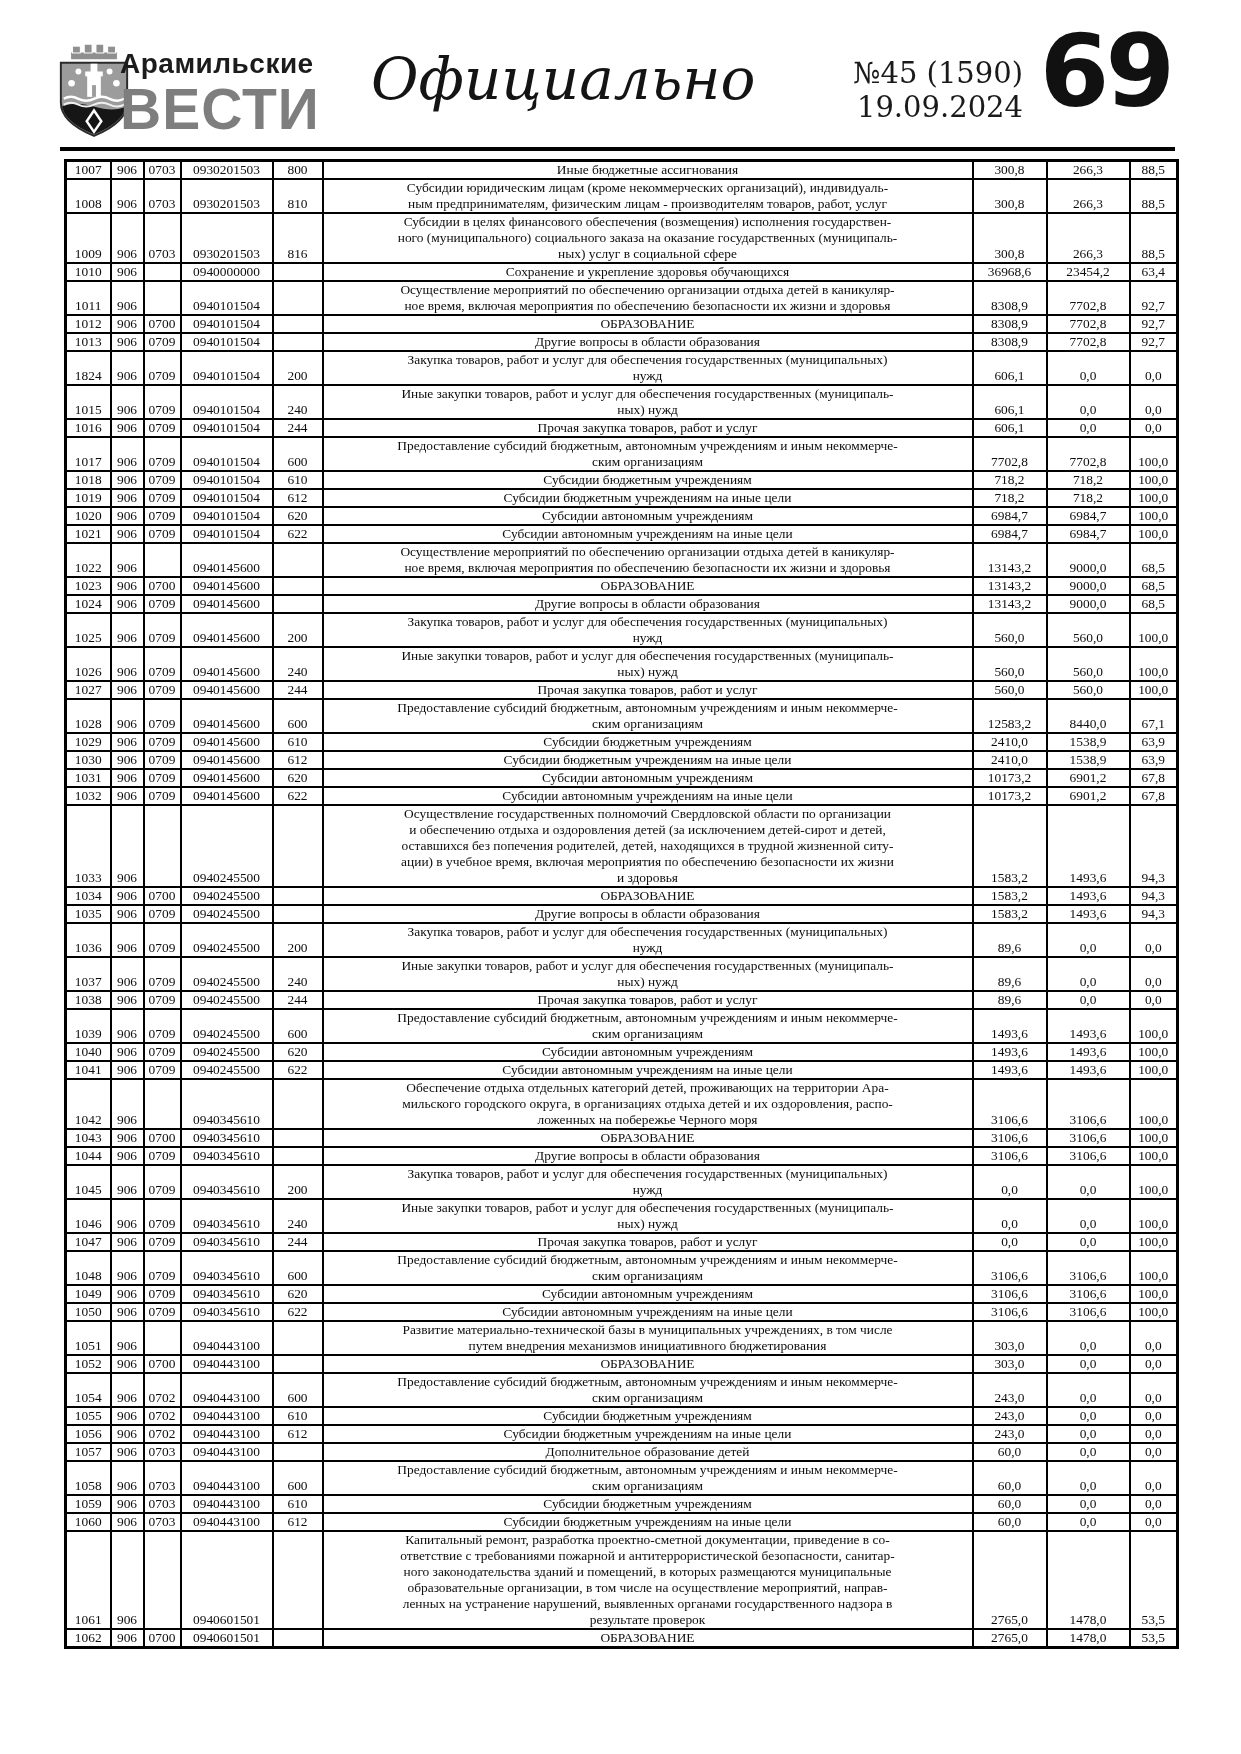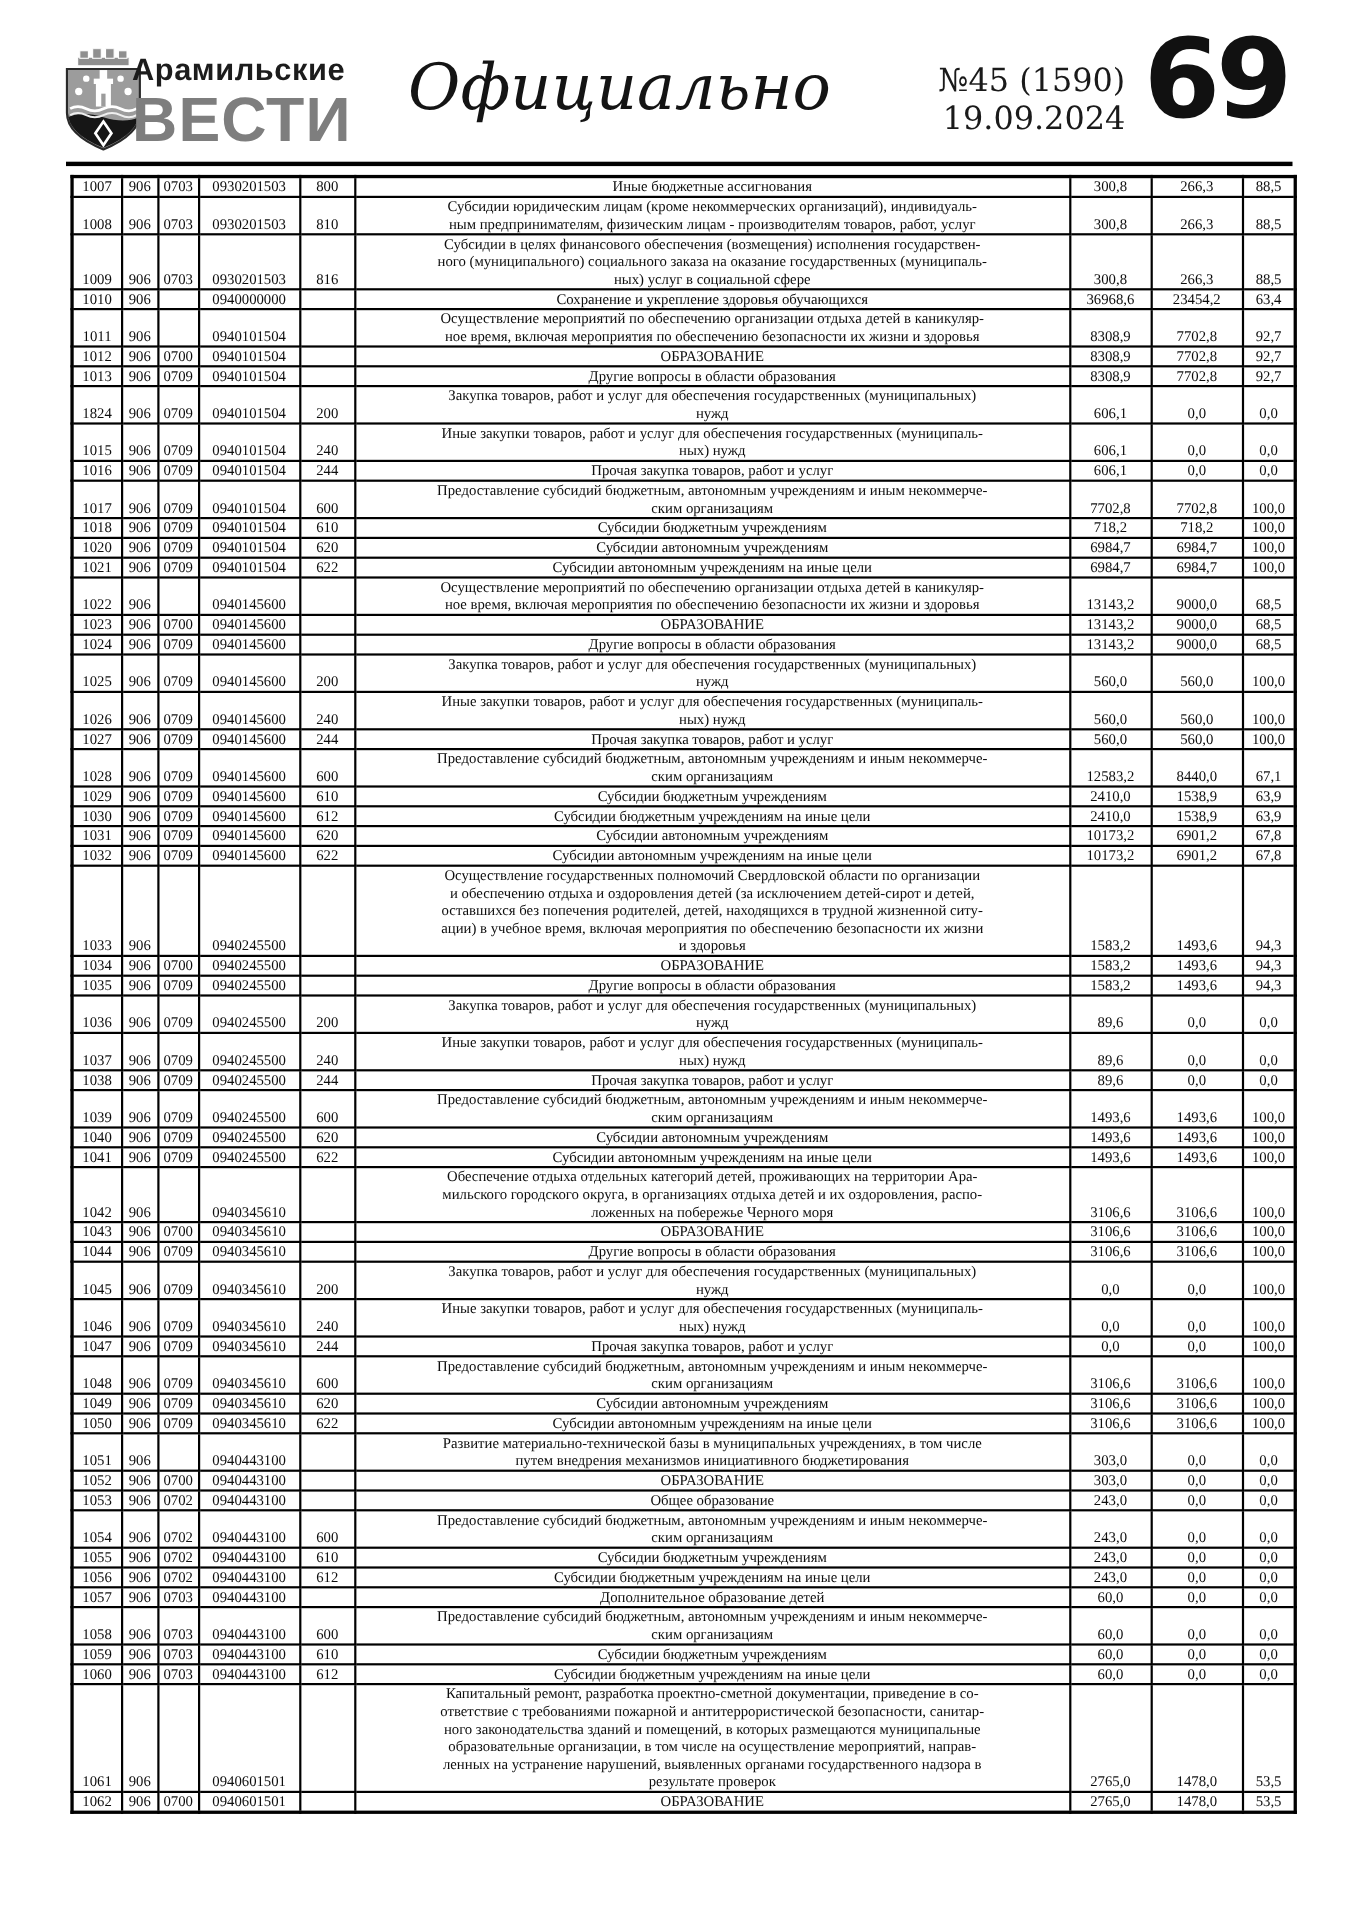--- a/index.html
+++ b/index.html
@@ -239,20 +239,31 @@
           <td>906</td>
           <td>0709</td>
           <td>0940101504</td>
           <td>610</td>
           <td class="name-cell">Субсидии бюджетным учреждениям</td>
           <td>718,2</td>
           <td>718,2</td>
           <td>100,0</td>
         </tr>
         <tr>
+          <td>1019</td>
+          <td>906</td>
+          <td>0709</td>
+          <td>0940101504</td>
+          <td>612</td>
+          <td class="name-cell">Субсидии бюджетным учреждениям на иные цели</td>
+          <td>718,2</td>
+          <td>718,2</td>
+          <td>100,0</td>
+        </tr>
+        <tr>
           <td>1020</td>
           <td>906</td>
           <td>0709</td>
           <td>0940101504</td>
           <td>620</td>
           <td class="name-cell">Субсидии автономным учреждениям</td>
           <td>6984,7</td>
           <td>6984,7</td>
           <td>100,0</td>
         </tr>
@@ -615,31 +626,20 @@
           <td>0,0</td>
         </tr>
         <tr>
           <td>1052</td>
           <td>906</td>
           <td>0700</td>
           <td>0940443100</td>
           <td></td>
           <td class="name-cell">ОБРАЗОВАНИЕ</td>
           <td>303,0</td>
-          <td>0,0</td>
-          <td>0,0</td>
-        </tr>
-        <tr>
-          <td>1053</td>
-          <td>906</td>
-          <td>0702</td>
-          <td>0940443100</td>
-          <td></td>
-          <td class="name-cell">Общее образование</td>
-          <td>243,0</td>
           <td>0,0</td>
           <td>0,0</td>
         </tr>
         <tr>
           <td>1054</td>
           <td>906</td>
           <td>0702</td>
           <td>0940443100</td>
           <td>600</td>
           <td class="name-cell">Предоставление субсидий бюджетным, автономным учреждениям и иным некоммерче-

